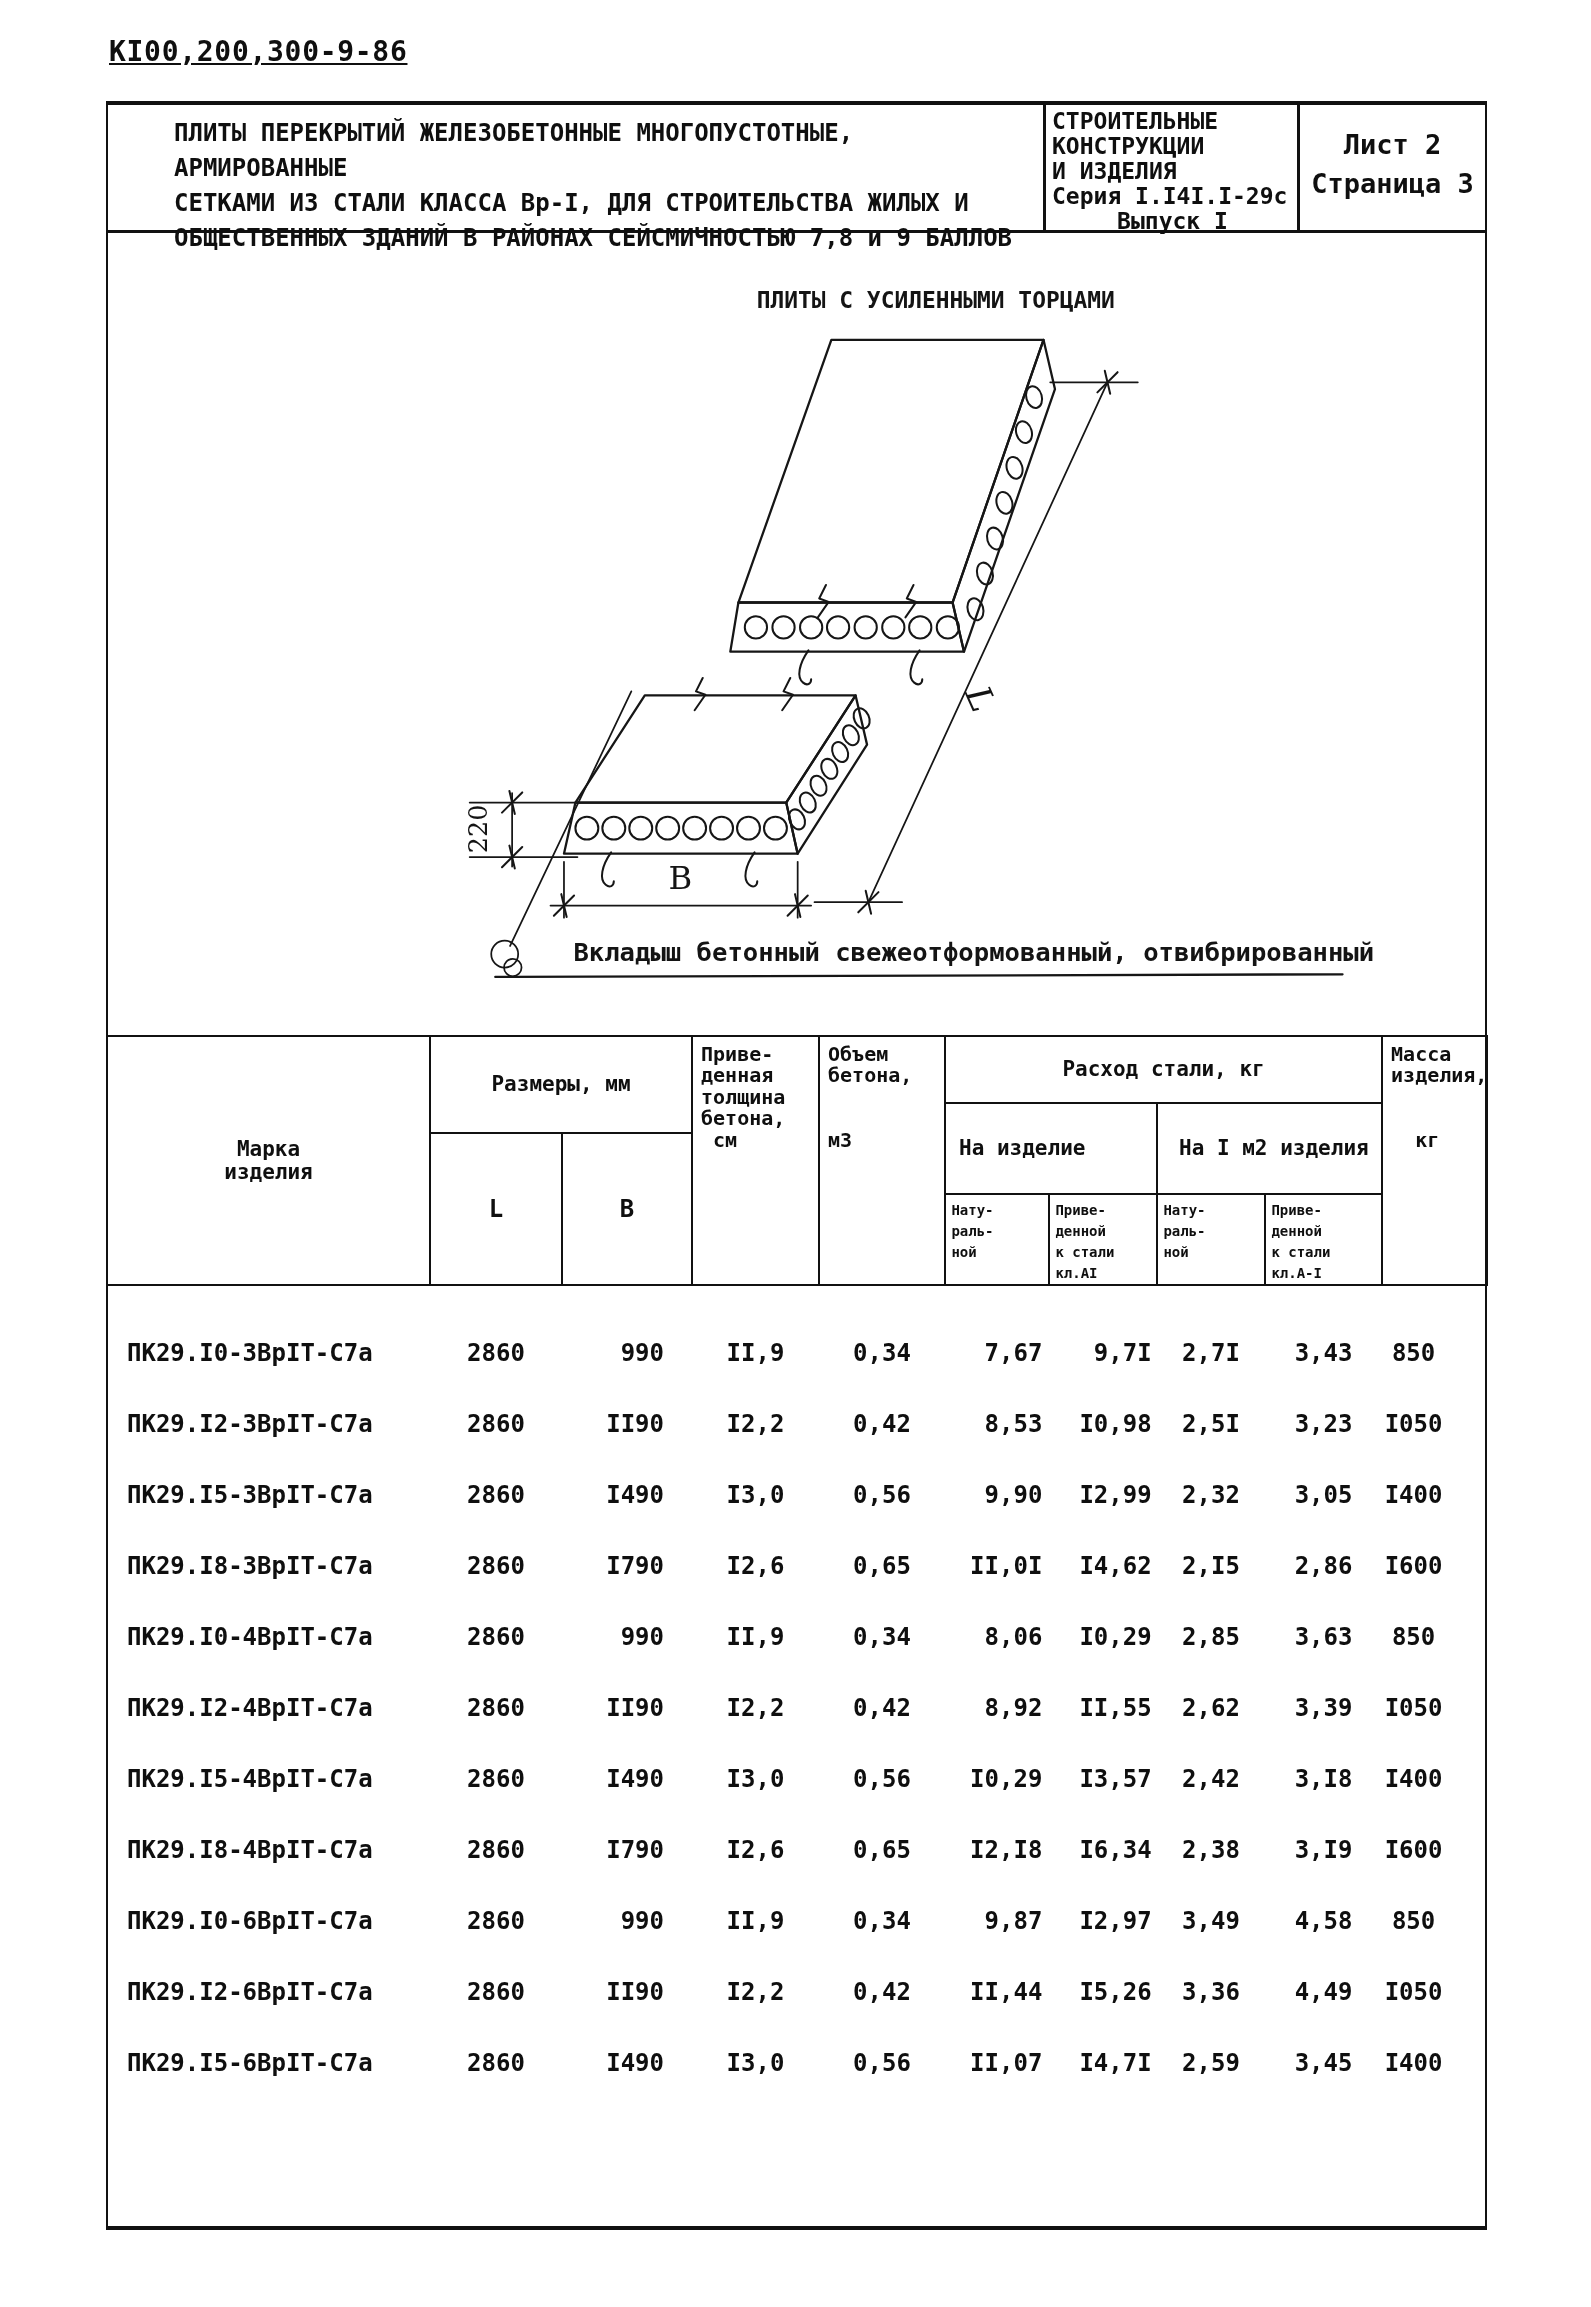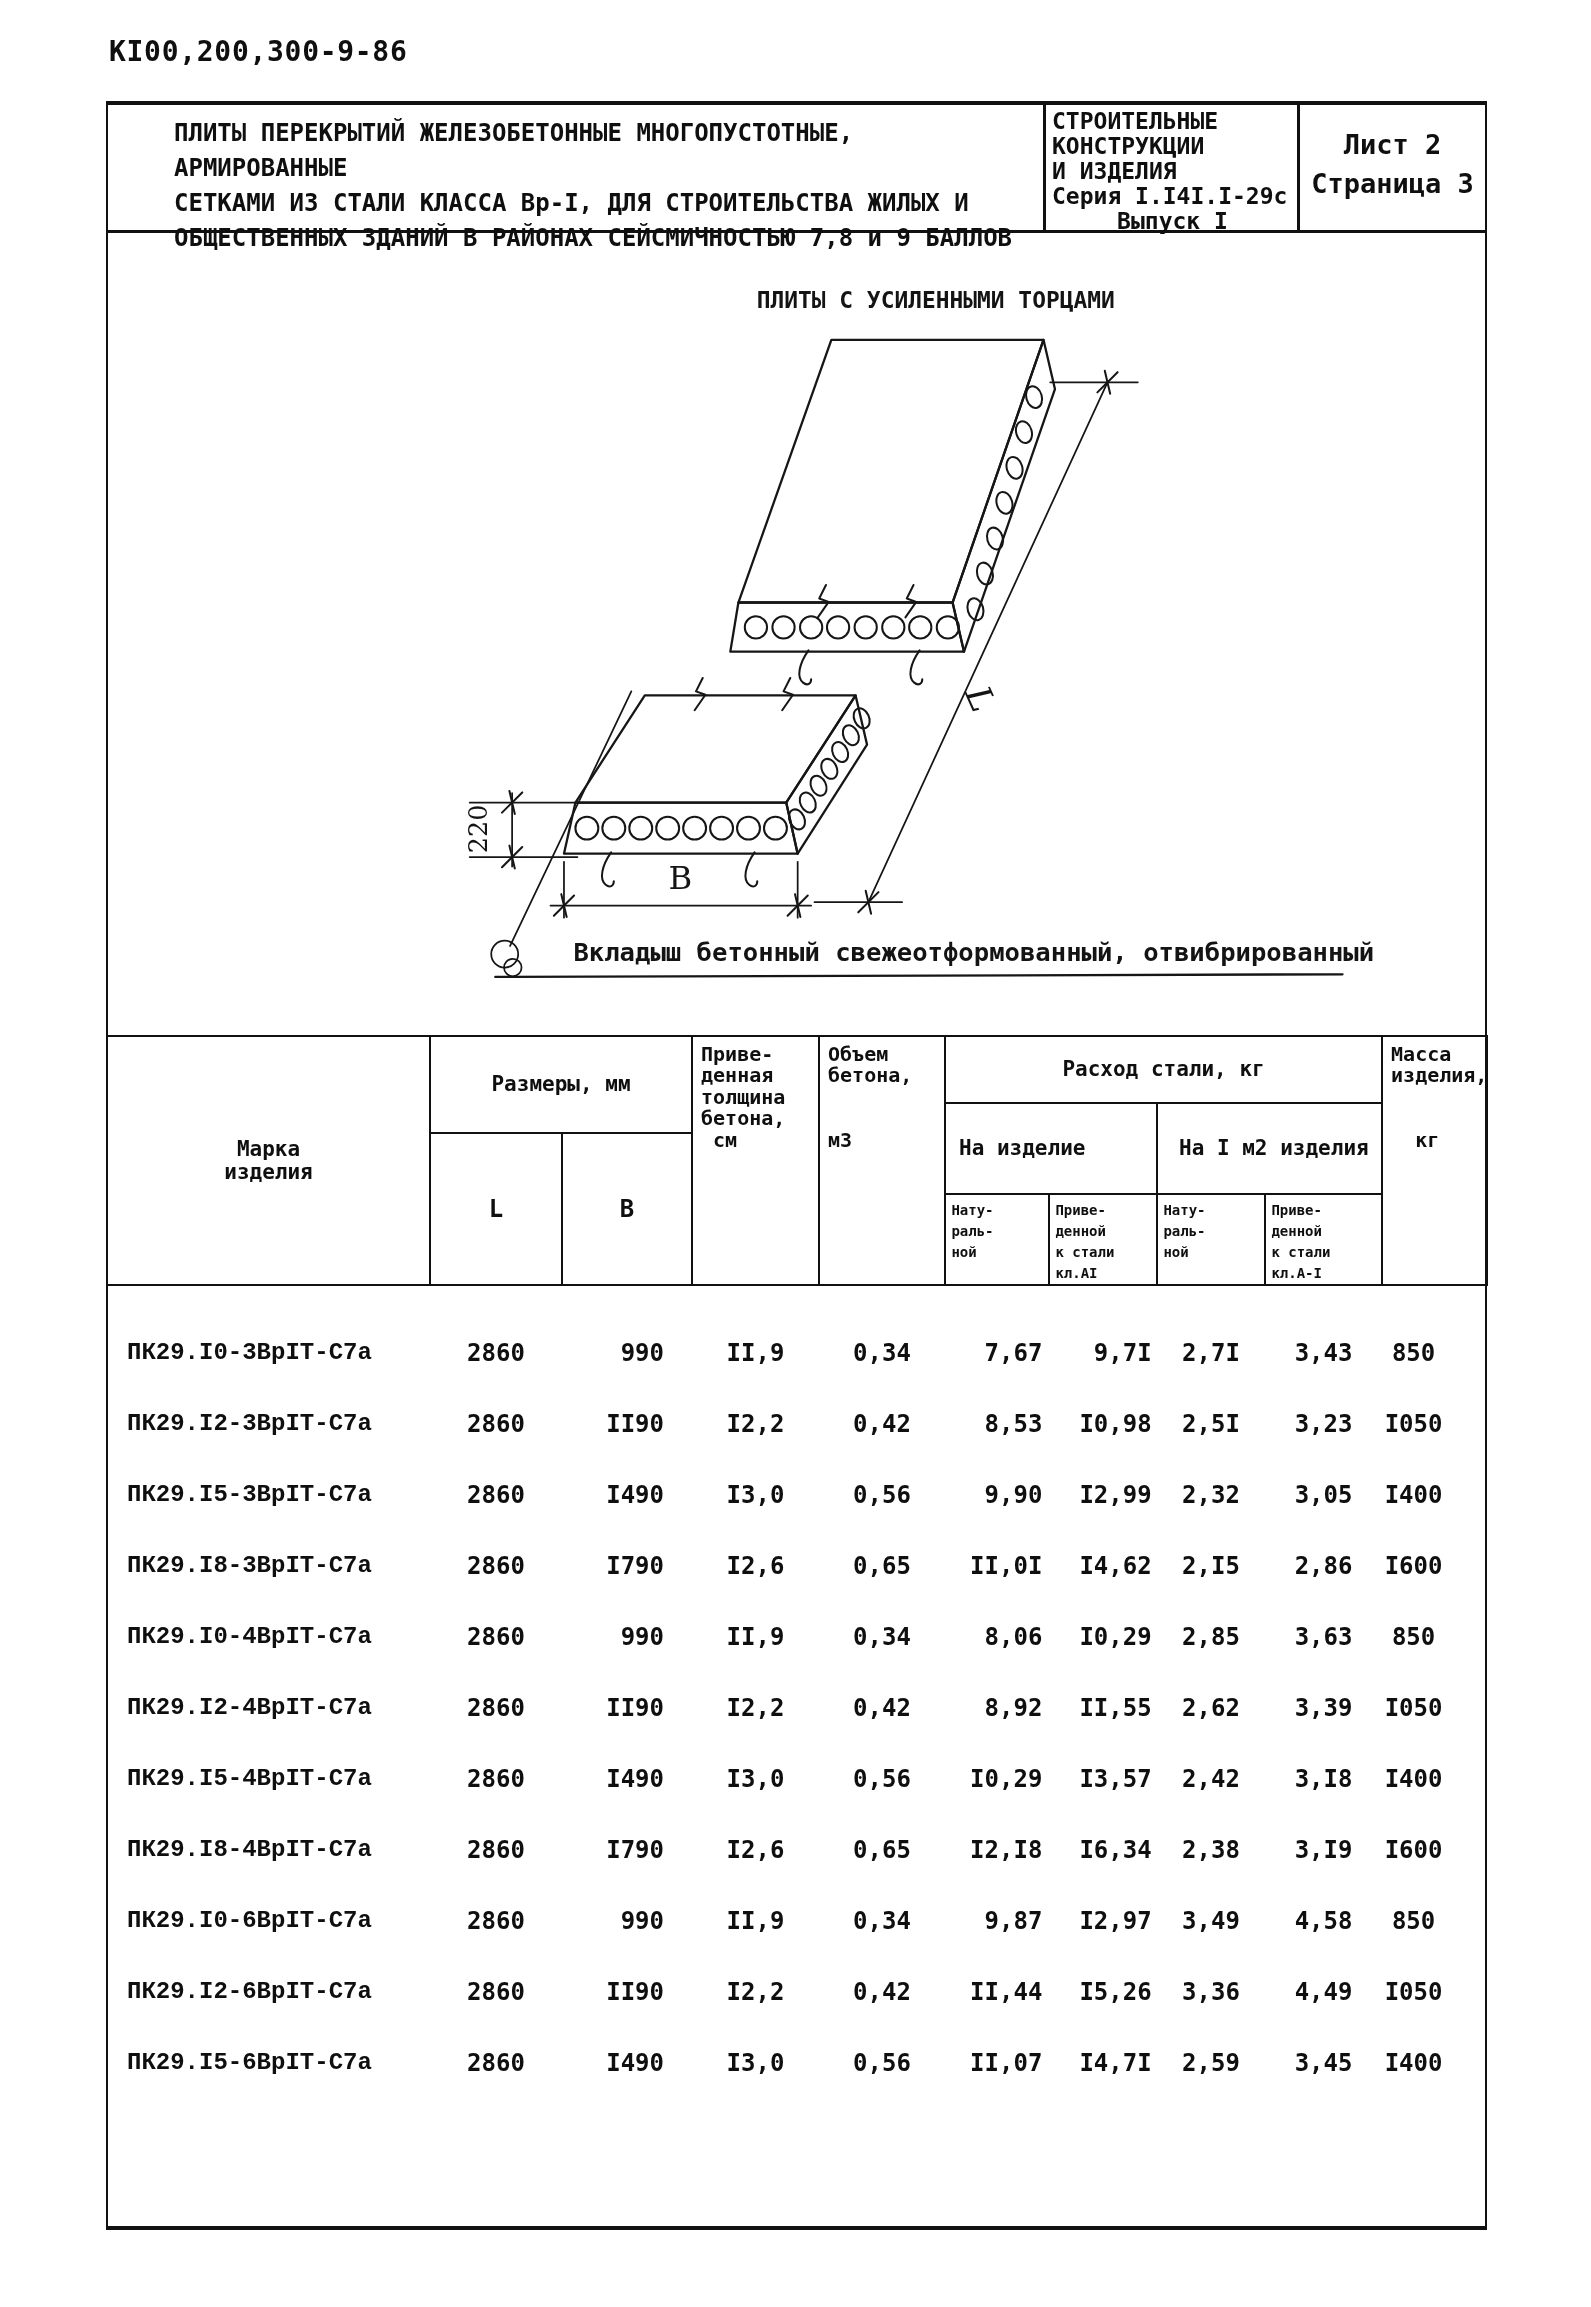--- a/index.html
+++ b/index.html
@@ -1,41 +1,41 @@
 <!DOCTYPE html>
 <html style="font-size:10.8px"><head>
 <meta charset="utf-8">
 <style>
   html,body{margin:0;padding:0;background:#e8e8e4;}
   .page{
     position:relative;width:1591px;height:2307px;background:#ffffff;
     font-family:"DejaVu Sans Mono",monospace;color:#0f0f0f;overflow:hidden;
   }
-  .doc-code{position:absolute;left:109px;top:35px;font-size:28px;font-weight:700;letter-spacing:0.7px;}
+  .doc-code{position:absolute;left:109px;top:35px;font-size:28px;font-weight:700;letter-spacing:0.7px;text-decoration:underline;}
   .frame{position:absolute;left:106px;top:101px;width:1381px;height:2129px;box-sizing:border-box;
     border-top:4px solid #111;border-left:2.7px solid #111;border-right:2.7px solid #111;border-bottom:4.7px solid #111;}
   .tb-sep{position:absolute;left:106px;top:230px;width:1381px;height:3.4px;background:#111;}
   .tb-v1{position:absolute;left:1043px;top:101px;width:2.7px;height:132px;background:#111;}
   .tb-v2{position:absolute;left:1297px;top:101px;width:2.7px;height:132px;background:#111;}
   .doc-title{position:absolute;left:174px;top:116px;width:855px;font-size:24px;font-weight:700;line-height:35px;letter-spacing:0px;}
   .serial{position:absolute;left:1052px;top:109px;width:241px;font-size:23px;font-weight:700;line-height:25px;}
   .serial .ser-line{white-space:nowrap;}
   .serial .c{text-align:center;}
   .sheet{position:absolute;left:1299px;top:125px;width:187px;font-size:27px;font-weight:700;text-align:center;line-height:39px;}
   svg text{font-family:"DejaVu Sans Mono",monospace;fill:#141414;}
   svg .serif-label{font-family:"DejaVu Serif",serif;}
   
   .data-table{position:absolute;left:106px;top:1035px;width:1381px;border-collapse:collapse;table-layout:fixed;}
   .data-table thead td{border:2.7px solid #111;font-weight:700;vertical-align:middle;text-align:center;font-size:21px;line-height:23px;}
   .data-table thead td.pre{white-space:pre;text-align:left;vertical-align:top;padding:6.7px 4px 0 8px;font-size:20px;line-height:21.6px;}
   .data-table thead td.subhdr{white-space:pre;text-align:left;vertical-align:top;padding:5.4px 1.3px 0 5.4px;font-size:14px;line-height:21px;margin-top:10px;}
   .data-table thead td.ctr{white-space:pre;text-align:center;}
   .data-table tbody td{border:none;font-size:24px;font-weight:700;vertical-align:middle;padding:0;}
   .data-table tbody tr.datarow{height:71px;}
-  .c-mark{text-align:left;padding-left:20px !important;font-family:Liberation Mono, monospace;}
+  .c-mark{text-align:left;padding-left:20px !important;}
   .c-L{text-align:center;}
   .c-B{text-align:right;padding-right:28px !important;}
   .c-th{text-align:center;}
   .c-vol{text-align:center;}
   .c-n1{text-align:right;padding-right:6.7px !important;}
   .c-r1{text-align:right;padding-right:5.4px !important;}
   .c-n2{text-align:center;}
   .c-r2{text-align:center;}
   .c-mass{text-align:center;padding-right:42px !important;}
 </style>

